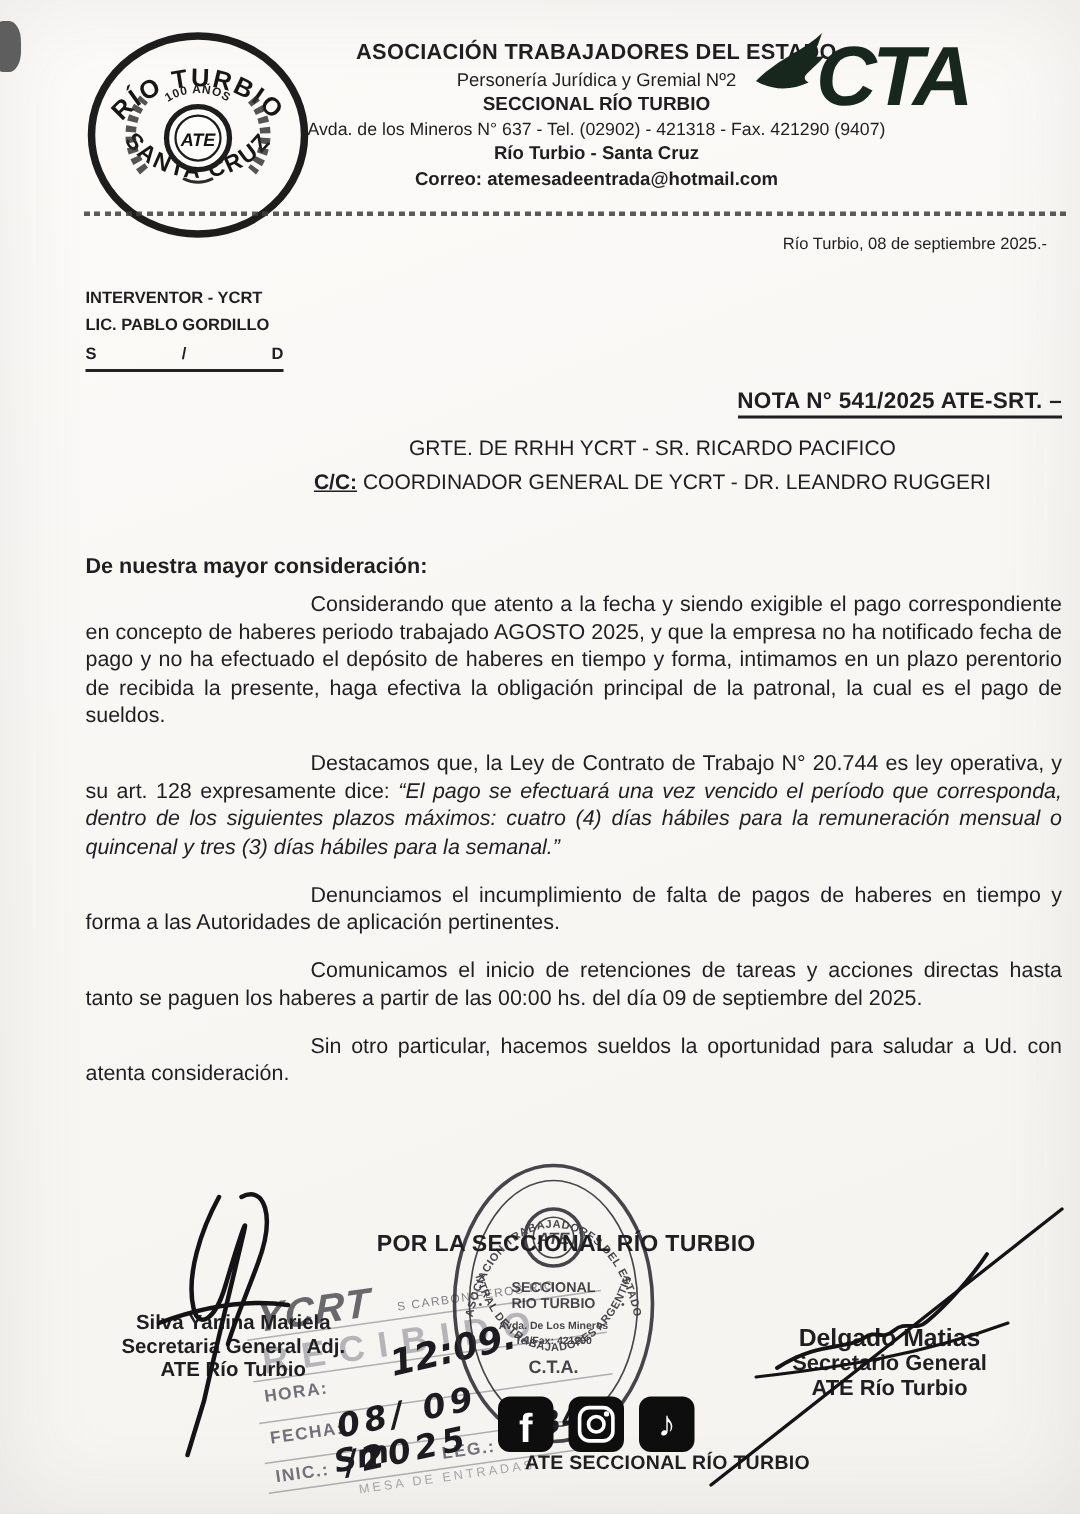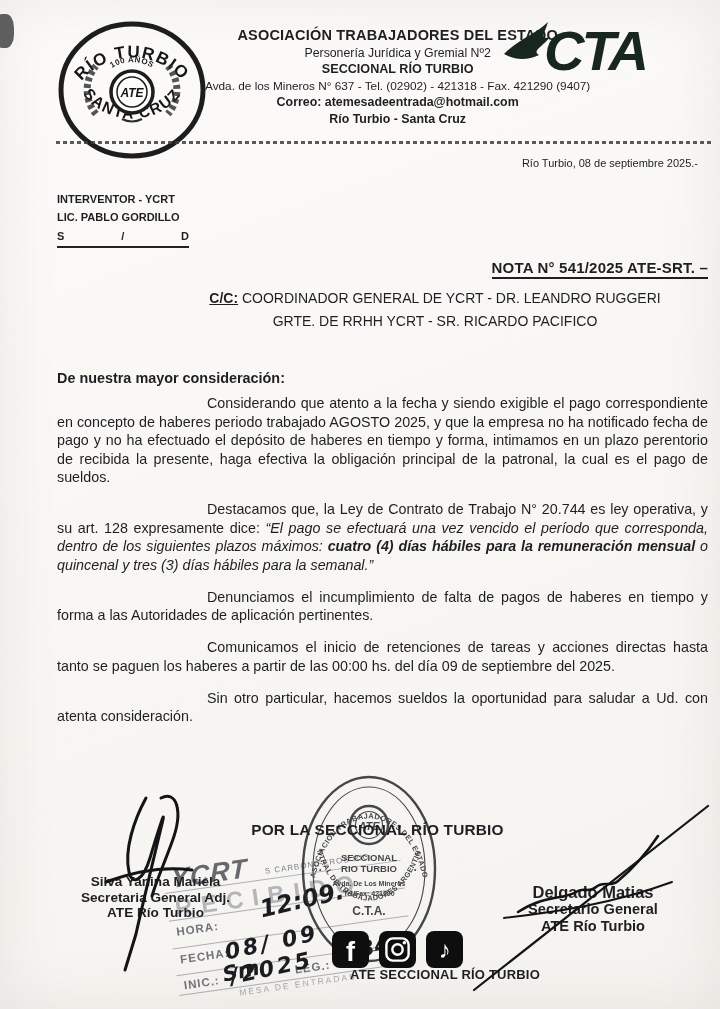--- a/index.html
+++ b/index.html
@@ -27,21 +27,21 @@
   .addressee{position:absolute;left:57px;top:190px;font-weight:bold;font-size:11px;line-height:18px;}
   .sd-line{display:flex;justify-content:space-between;width:132px;border-bottom:2.2px solid #222;padding-bottom:1px;margin-top:1px;}
   .nota-line{position:absolute;top:259px;right:12px;font-size:15px;font-weight:bold;}
   .nota-line span{border-bottom:2.2px solid #1f1f22;padding-bottom:1px;letter-spacing:.2px;text-align:center;}
   .cc-block{position:absolute;left:150px;top:287px;width:570px;text-align:center;font-size:14px;line-height:23px;}
   .cc-label{font-weight:bold;text-decoration:underline;}
   .body-zone{position:absolute;left:57px;top:370px;width:651px;}
   .greeting{font-size:14.4px;font-weight:bold;margin:0 0 8px 0;}
   .body-zone p{font-size:14.3px;line-height:18.5px;text-align:justify;text-indent:150px;margin:0 0 13.5px 0;}
   .q{font-style:italic;}
-  .qb{font-style:italic;font-weight:bold;margin-top:24px;}
+  .qb{font-style:italic;font-weight:normal;margin-top:24px;}
   
   .sig-heading{position:absolute;left:205px;top:821px;width:345px;text-align:center;font-size:15.4px;font-weight:bold;z-index:6;letter-spacing:.2px;}
   .sig-name{position:absolute;text-align:center;font-weight:bold;z-index:6;}
   .sig-left{left:68px;top:874px;width:175px;font-size:13.6px;line-height:15.5px;}
   .sig-right{left:498px;top:884px;width:190px;font-size:14.6px;line-height:17px;}
   .sig-right .nm{font-size:16.5px;}
   .sig-svg{position:absolute;z-index:7;}
   .oval-stamp{position:absolute;left:297px;top:773px;width:144px;height:192px;z-index:3;opacity:.88;}
   
   .rstamp{position:absolute;left:170px;top:846px;width:238px;height:150px;transform:rotate(-8deg);z-index:2;color:#6a6a72;}
@@ -88,22 +88,22 @@
     <circle cx="76" cy="72" r="15" fill="none" stroke="#1d1d1d" stroke-width="1.5"></circle>
     <text x="76" y="77" font-size="12" font-weight="900" font-style="italic" text-anchor="middle" fill="#141414">ATE</text>
     <path d="M66 99 q10 5 20 0" fill="none" stroke="#2b2b2b" stroke-width="2"></path>
   </svg>
 
   <div class="head-text">
     <div class="hl hl-org">ASOCIACIÓN TRABAJADORES DEL ESTADO</div>
     <div class="hl hl-legal">Personería Jurídica y Gremial Nº2</div>
     <div class="hl hl-sec">SECCIONAL RÍO TURBIO</div>
     <div class="hl hl-addr">Avda. de los Mineros N° 637 - Tel. (02902) - 421318 - Fax. 421290 (9407)</div>
+    <div class="hl hl-city">Río Turbio - Santa Cruz</div>
     <div class="hl hl-mail">Correo: atemesadeentrada@hotmail.com</div>
-    <div class="hl hl-city">Río Turbio - Santa Cruz</div>
   </div>
 
   <svg class="cta-logo" viewBox="0 0 214 62">
     <path d="M4 36 C20 20 36 16 48 4 C44 17 39 22 50 19 C41 30 32 33 39 37 C28 42 16 43 4 36 Z" fill="#17271d"></path>
     <text x="44" y="52" font-size="56" font-weight="900" font-style="italic" letter-spacing="-3" fill="#17271d">CTA</text>
   </svg>
 
   <div class="dotted-sep"></div>
 
   <div class="date-line">Río Turbio, 08 de septiembre 2025.-</div>
@@ -116,22 +116,22 @@
       <span>/</span>
       <span>D</span>
     </div>
   </div>
 
   <div class="nota-line">
     <span>NOTA N° 541/2025 ATE-SRT. –</span>
   </div>
 
   <div class="cc-block">
+    <div>GRTE. DE RRHH YCRT - SR. RICARDO PACIFICO</div>
     <div><span class="cc-label">C/C:</span><span> COORDINADOR GENERAL DE YCRT - DR. LEANDRO RUGGERI</span></div>
-    <div>GRTE. DE RRHH YCRT - SR. RICARDO PACIFICO</div>
   </div>
 
   <div class="body-zone">
     <div class="greeting">De nuestra mayor consideración:</div>
     <p>Considerando que atento a la fecha y siendo exigible el pago correspondiente en concepto de haberes periodo trabajado AGOSTO 2025, y que la empresa no ha notificado fecha de pago y no ha efectuado el depósito de haberes en tiempo y forma, intimamos en un plazo perentorio de recibida la presente, haga efectiva la obligación principal de la patronal, la cual es el pago de sueldos.</p>
     <p><span>Destacamos que, la Ley de Contrato de Trabajo N° 20.744 es ley operativa, y su art. 128 expresamente dice: </span><span class="q">“El pago se efectuará una vez vencido el período que corresponda, dentro de los siguientes plazos máximos: </span><span class="qb">cuatro (4) días hábiles para la remuneración mensual</span><span class="q"> o quincenal y tres (3) días hábiles para la semanal.”</span></p>
     <p>Denunciamos el incumplimiento de falta de pagos de haberes en tiempo y forma a las Autoridades de aplicación pertinentes.</p>
     <p>Comunicamos el inicio de retenciones de tareas y acciones directas hasta tanto se paguen los haberes a partir de las 00:00 hs. del día 09 de septiembre del 2025.</p>
     <p>Sin otro particular, hacemos sueldos la oportunidad para saludar a Ud. con atenta consideración.</p>
   </div>

